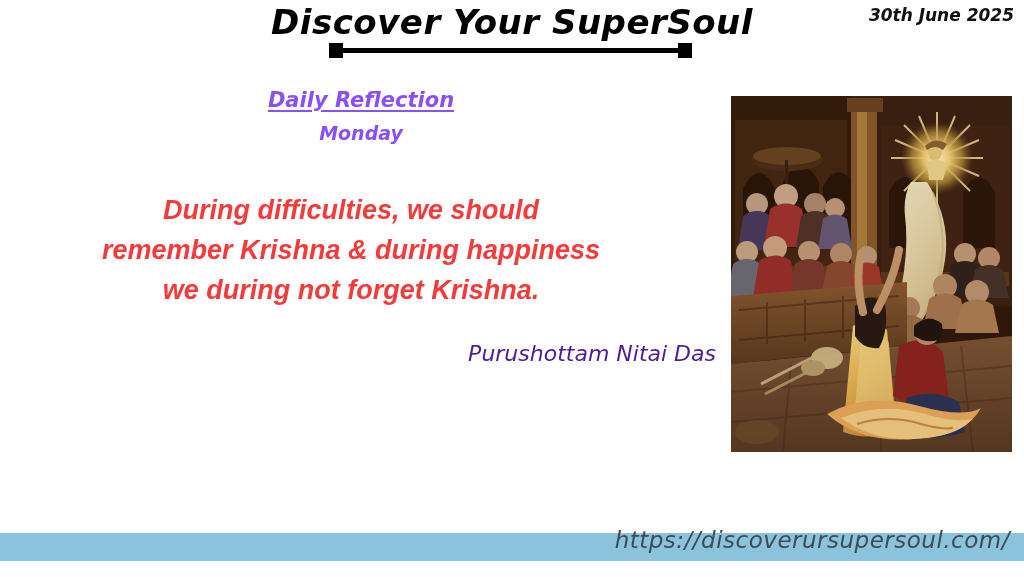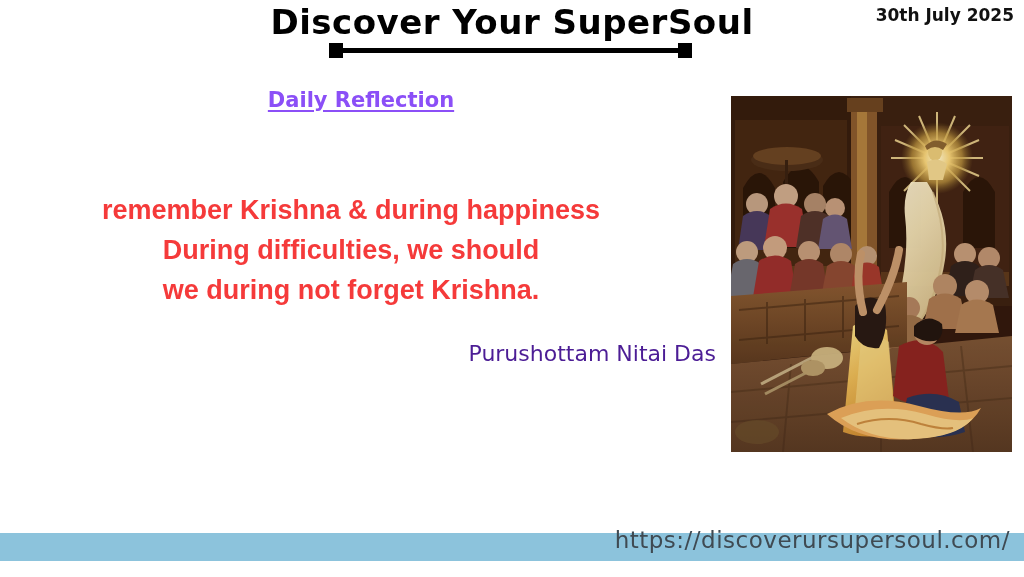--- a/index.html
+++ b/index.html
@@ -14,20 +14,21 @@
     overflow: hidden;
     position: relative;
   }
 
   .slide {
     position: absolute;
     left: 0; top: 0;
     width: 1024px;
     height: 577px;
     background: #ffffff;
+    font-style: italic;
   }
 
   
   .title {
     position: absolute;
     left: 0;
     top: 2px;
     width: 1024px;
     text-align: center;
     font-family: "DejaVu Sans", sans-serif;
@@ -161,28 +162,29 @@
 </style>
 </head>
 <body>
 
 <div class="slide">
 
   <div class="title">Discover Your SuperSoul</div>
 
   <div class="title-rule"></div>
 
-  <div class="date">30th July 2025</div>
+  <div class="date">30th June 2025</div>
 
   <div class="reflection-label">Daily Reflection</div>
 
+  <div class="weekday">Monday</div>
 
   <div class="quote">
+    <span class="line">During difficulties, we should</span>
     <span class="line">remember Krishna &amp; during happiness</span>
-    <span class="line">During difficulties, we should</span>
     <span class="line">we during not forget Krishna.</span>
   </div>
 
   <div class="author">Purushottam Nitai Das</div>
 
   <div class="artwork">
     <svg width="281" height="356" viewBox="0 0 281 356" xmlns="http://www.w3.org/2000/svg">
       <defs>
         <radialGradient id="glow" cx="0.5" cy="0.5" r="0.5">
           <stop offset="0%" stop-color="#fff6d0"></stop>

